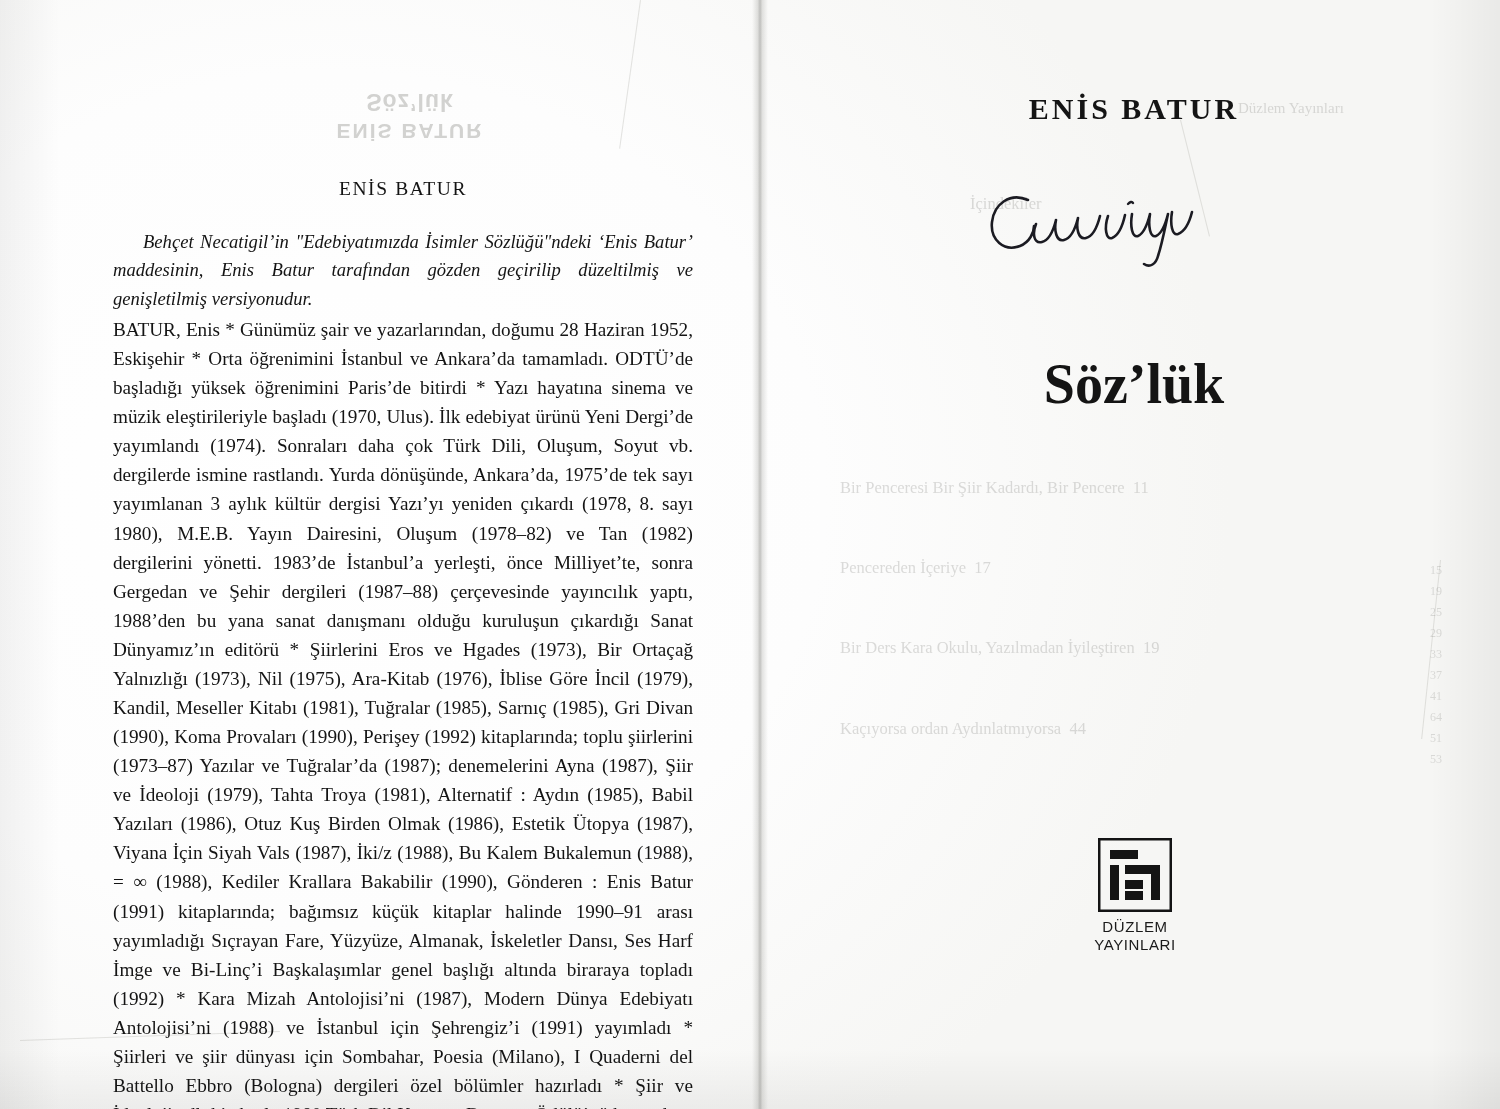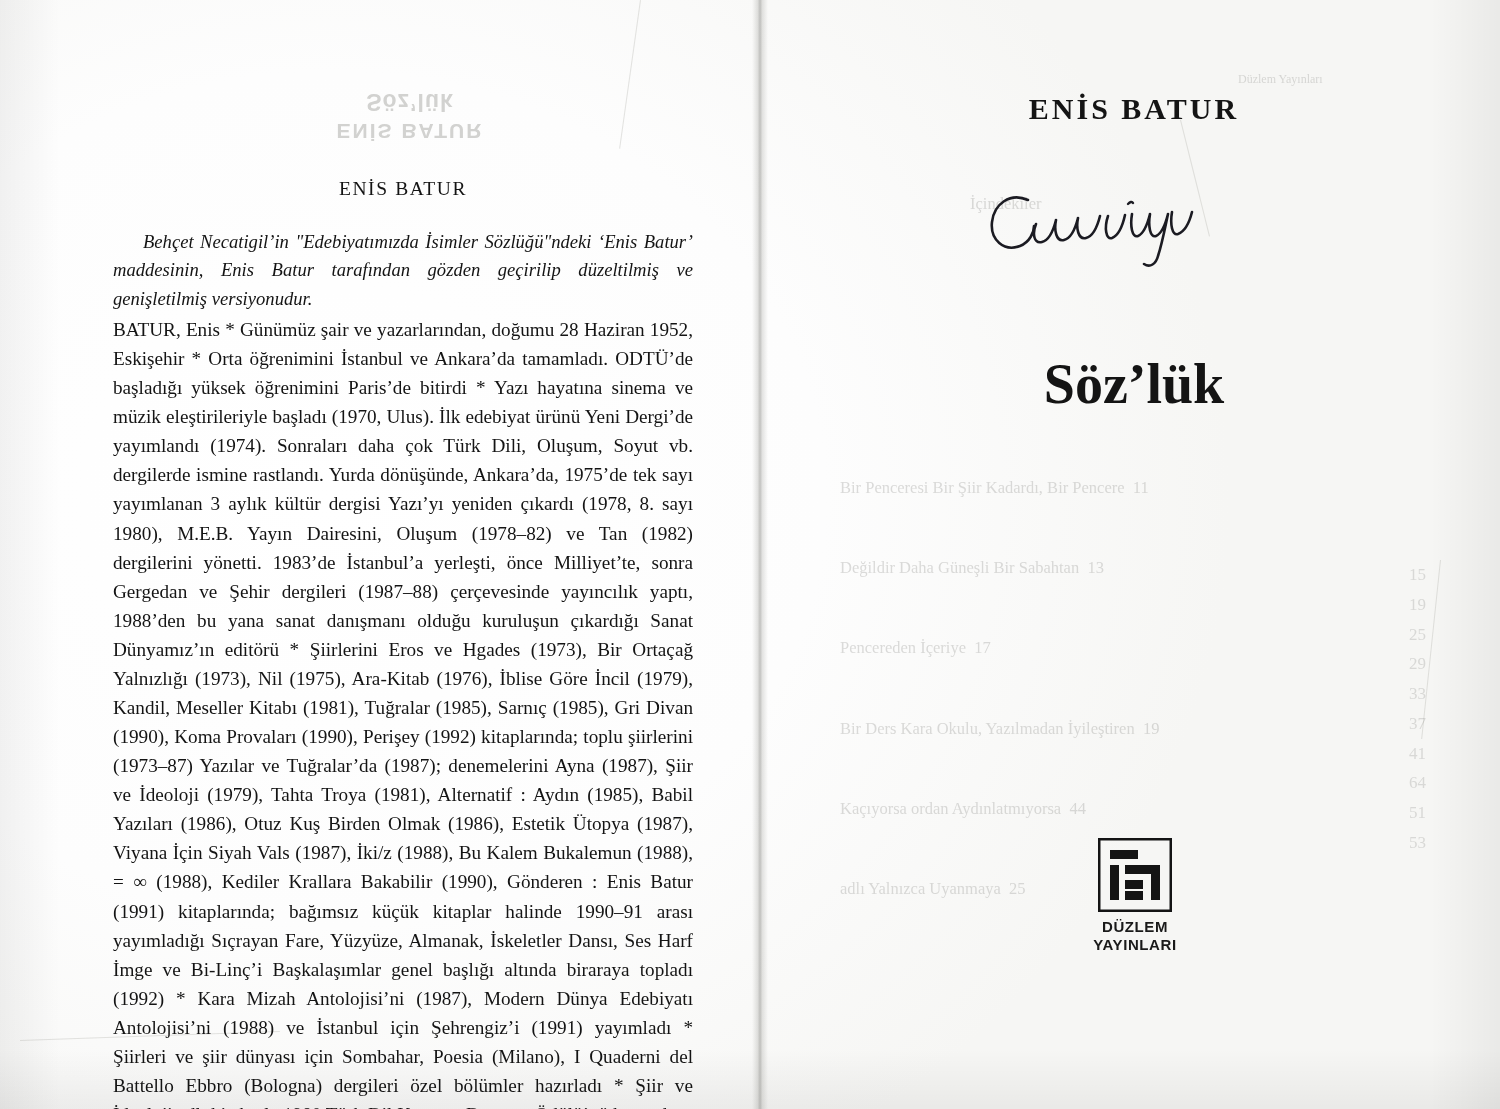--- a/index.html
+++ b/index.html
@@ -166,50 +166,50 @@
     filter: blur(0.7px);
     white-space: pre-wrap;
   }
   .ghost-line {
     display: block;
     white-space: pre;
   }
   .ghost-top {
     position: absolute;
     left: 470px;
-    top: 72px;
+    top: 100px;
     color: rgba(140,140,135,0.30);
-    font-size: 12px;
+    font-size: 15px;
     filter: blur(0.7px);
   }
   .ghost-nums {
     position: absolute;
-    right: 74px;
+    right: 58px;
     top: 560px;
     width: 90px;
     color: rgba(140,140,135,0.28);
-    font-size: 17px;
+    font-size: 12px;
     line-height: 1.75;
     text-align: right;
     filter: blur(0.7px);
   }
 
   
   .publisher {
     position: absolute;
     left: 282px;
     top: 838px;
     width: 170px;
   }
   .publisher svg { display: block; margin: 0 auto; }
   .pub-name {
     margin-top: 6px;
     text-align: center;
     font-family: "Liberation Sans", sans-serif;
-    font-weight: bold;
+    font-weight: normal;
     font-size: 15px;
     letter-spacing: 0.6px;
     line-height: 1.2;
     color: #1a1a1a;
   }
   .pub-name span { display: block; }
 
   
   .ink {
     position: absolute;
@@ -252,25 +252,23 @@
 </div>
 
 <div class="right-page">
 
   <div class="ghost-top">Düzlem Yayınları</div>
 
   <div class="ghost-block">
     <span class="ghost-line" style="margin-left:130px;">İçindekiler</span>
     <span class="ghost-line" style="height:150px;display:block;"></span>
     <span class="ghost-line">Bir Penceresi Bir Şiir Kadardı, Bir Pencere  11</span>
-    <span class="ghost-line">Değildir Daha Güneşli Bir Sabahtan  13</span>
     <span class="ghost-line">Pencereden İçeriye  17</span>
     <span class="ghost-line">Bir Ders Kara Okulu, Yazılmadan İyileştiren  19</span>
     <span class="ghost-line">Kaçıyorsa ordan Aydınlatmıyorsa  44</span>
-    <span class="ghost-line">adlı Yalnızca Uyanmaya  25</span>
     
     
     
     
     
     
     
     
     
     

